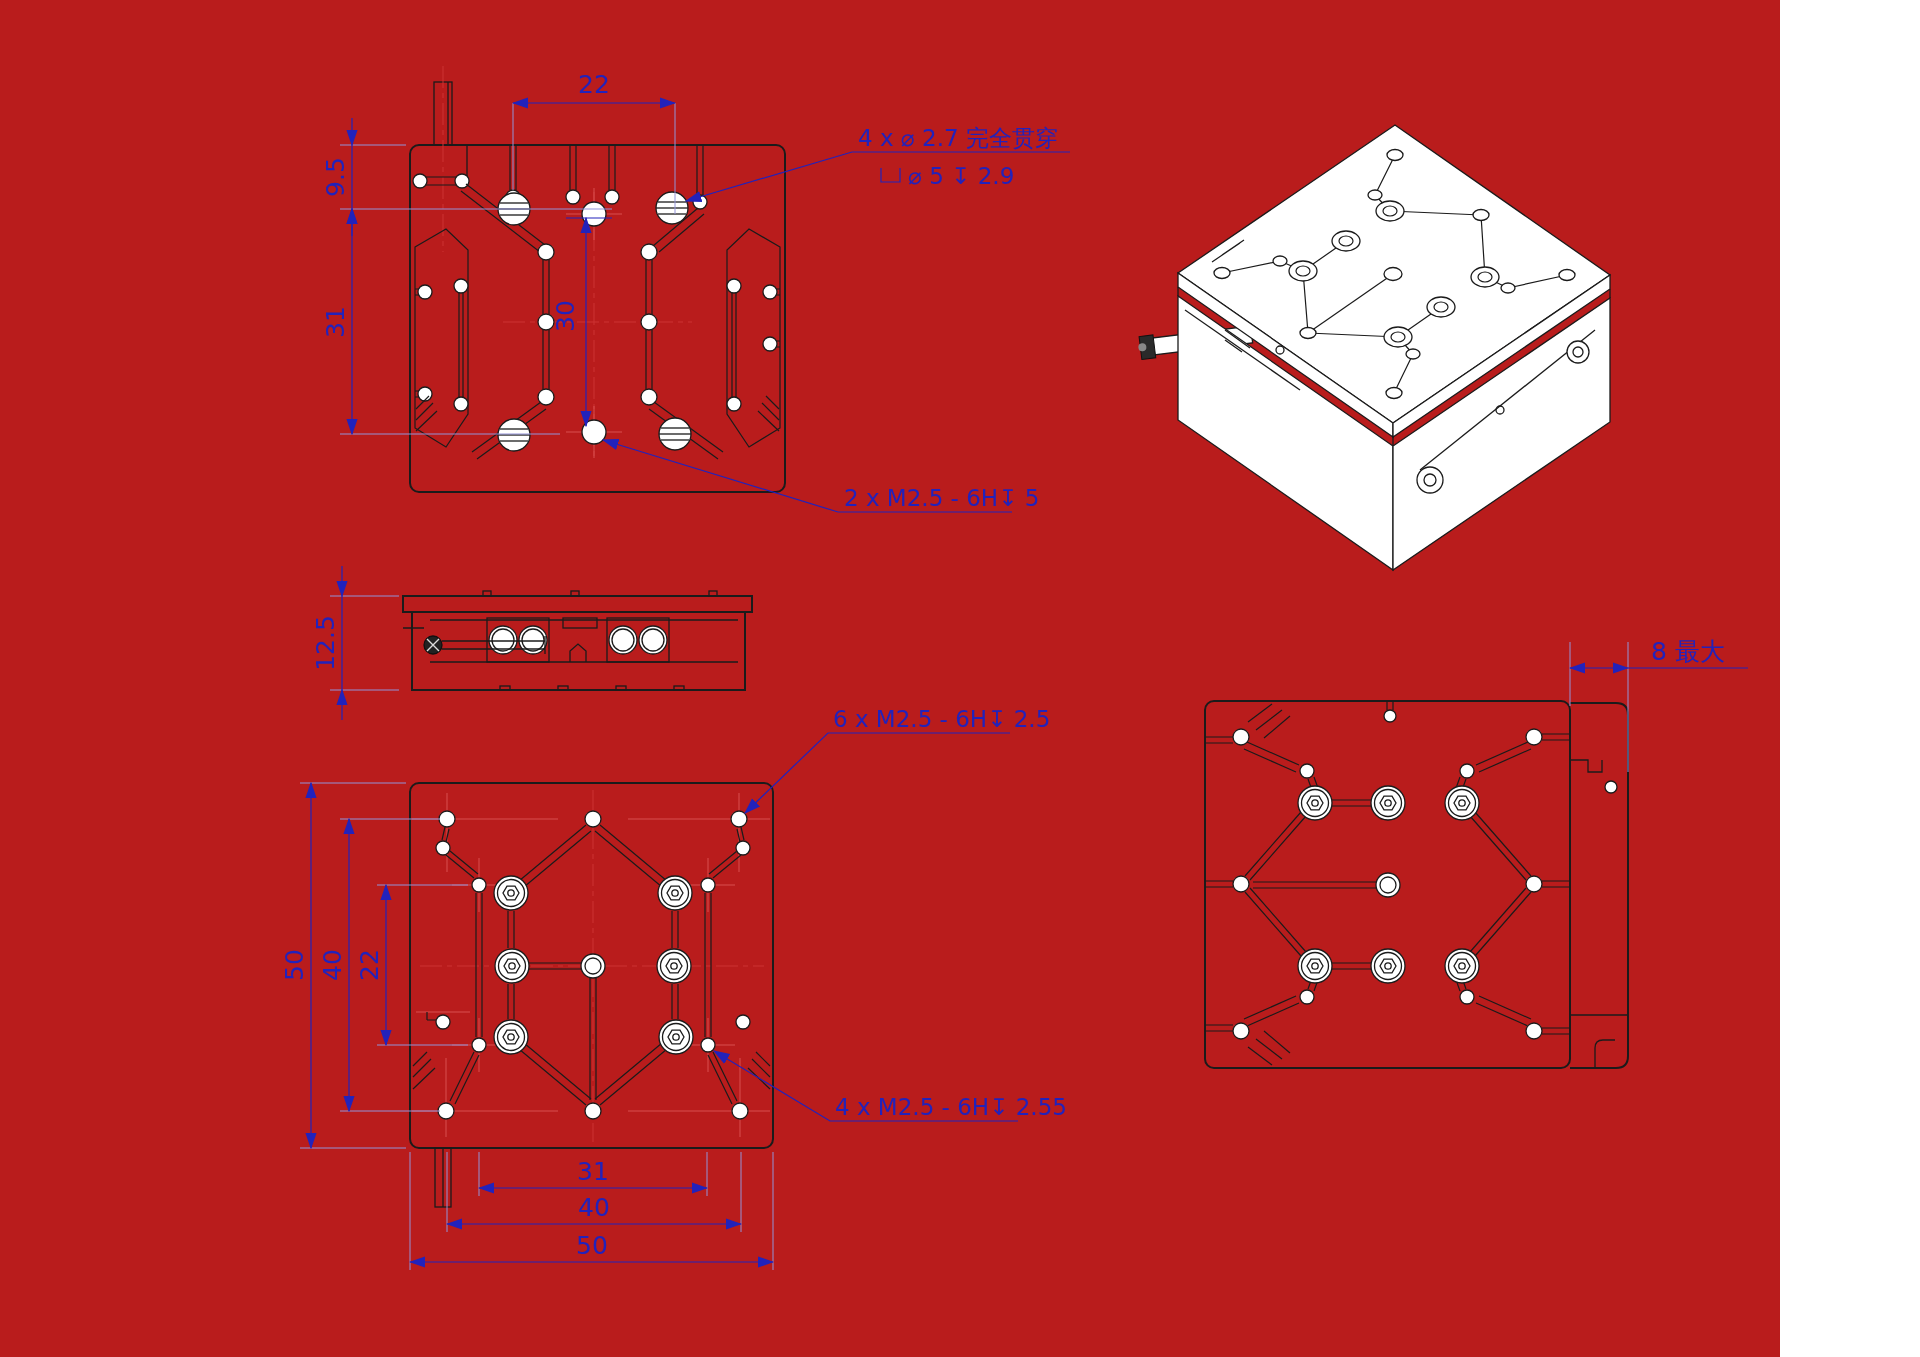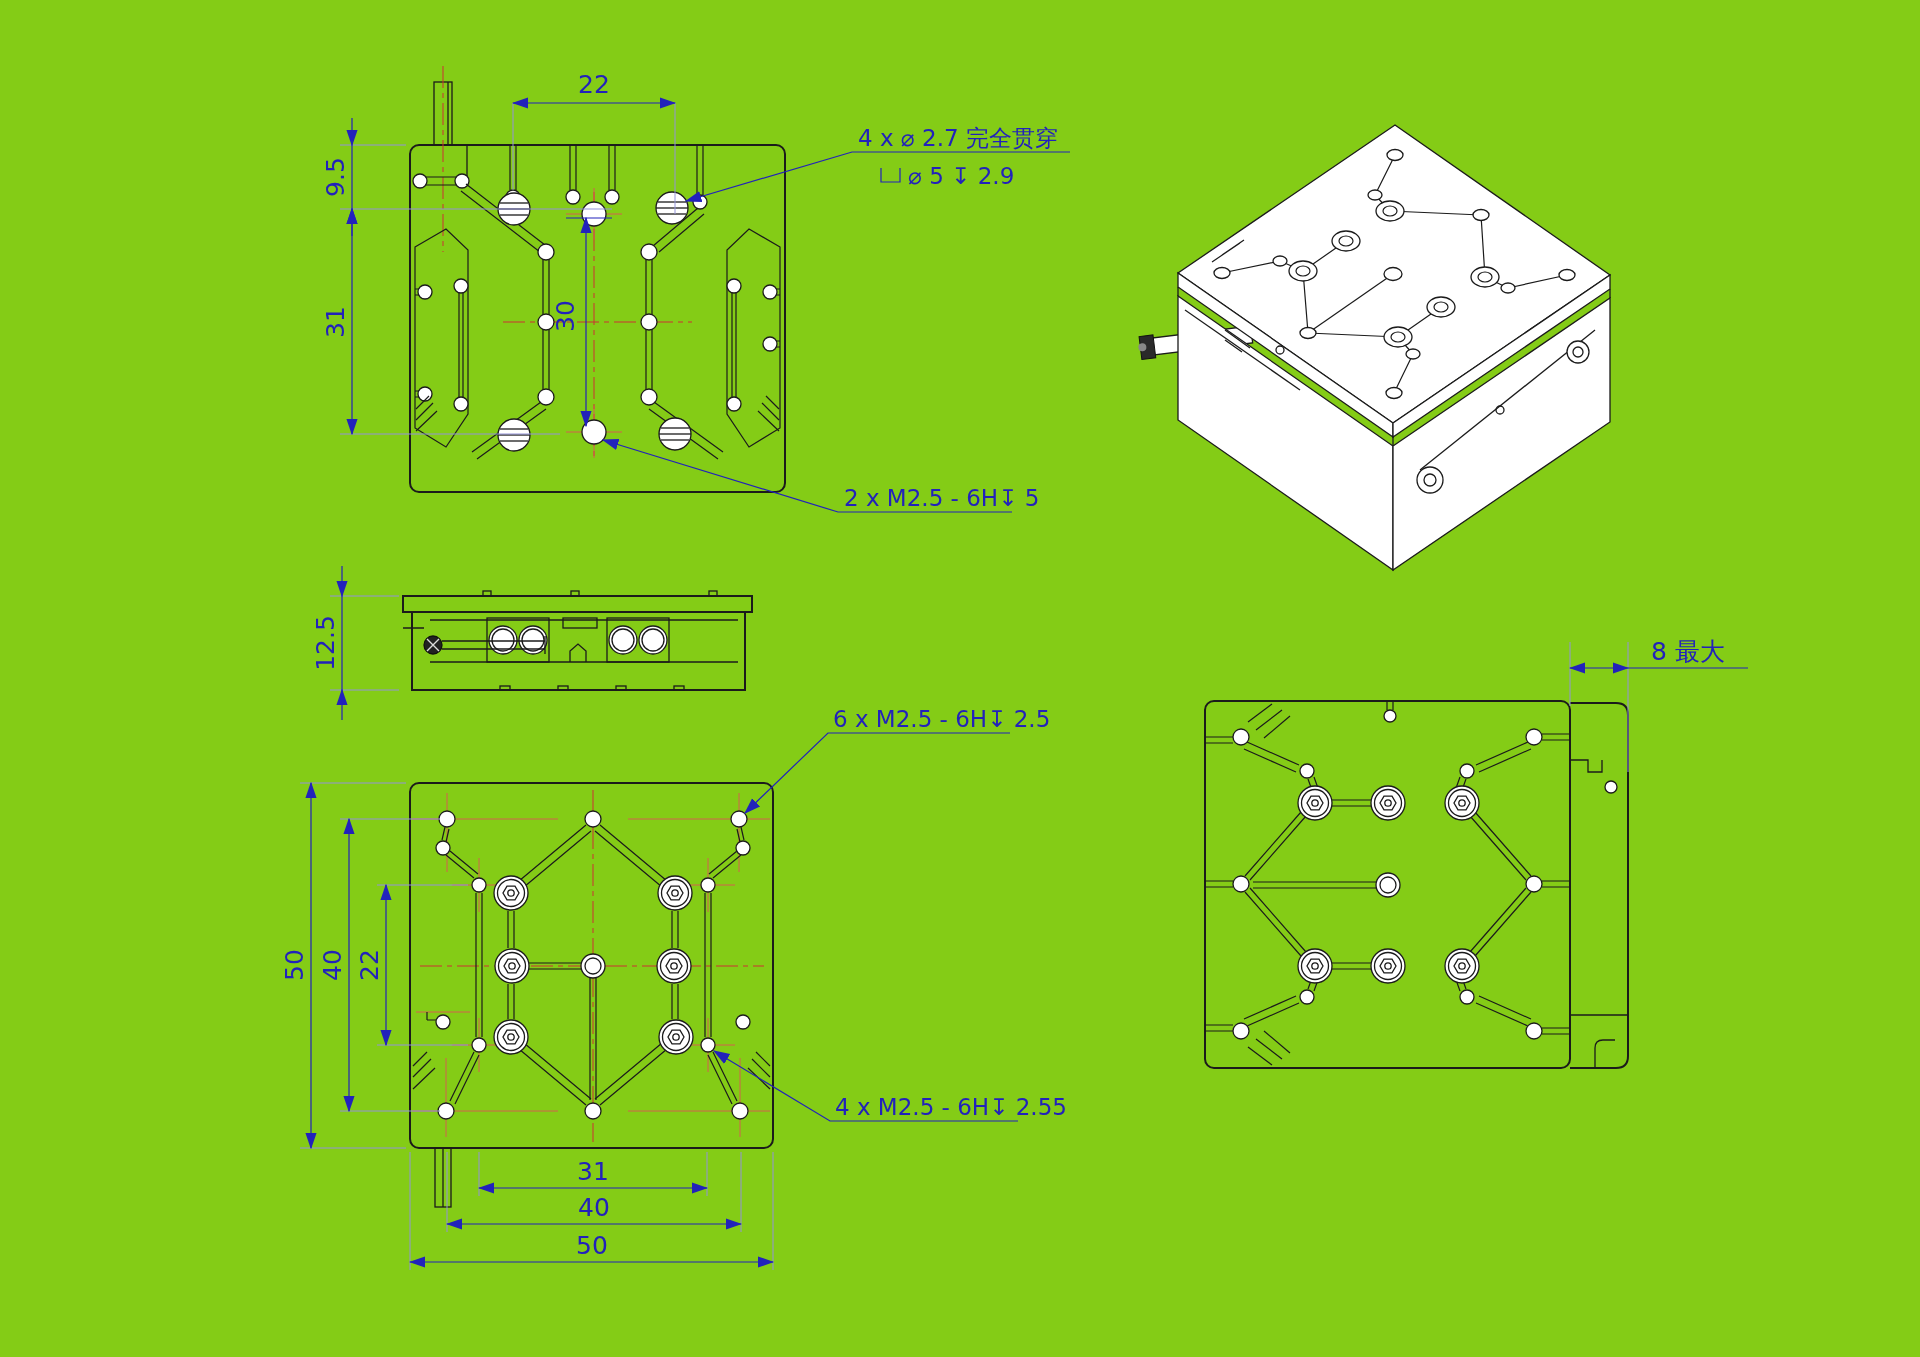--- a/index.html
+++ b/index.html
@@ -1,16 +1,16 @@
 <!DOCTYPE html>
 <html><head>
 <meta charset="utf-8">
 <style>
   html,body{margin:0;padding:0;background:#ffffff;}
-  .sheet{position:relative;width:1920px;height:1357px;background:#84cc16;overflow:hidden;
+  .sheet{position:relative;width:1780px;height:1357px;background:#b91c1c;overflow:hidden;
          font-family:"DejaVu Sans",sans-serif;}
   svg{position:absolute;left:0;top:0;}
   svg text{font-family:"DejaVu Sans",sans-serif;fill:#2222bb;}
   .dimtxt{font-size:25px;}
   .notetxt{font-size:23px;}
   .ol{stroke:#1b1b1b;fill:none;stroke-width:2;}
   .dt{stroke:#1b1b1b;fill:none;stroke-width:1.3;}
   .gr{stroke:#1b1b1b;fill:none;stroke-width:1.2;}
   .wh{fill:#ffffff;stroke:#1b1b1b;stroke-width:1.3;}
   .dim{stroke:#2222bb;fill:none;stroke-width:1.2;}

